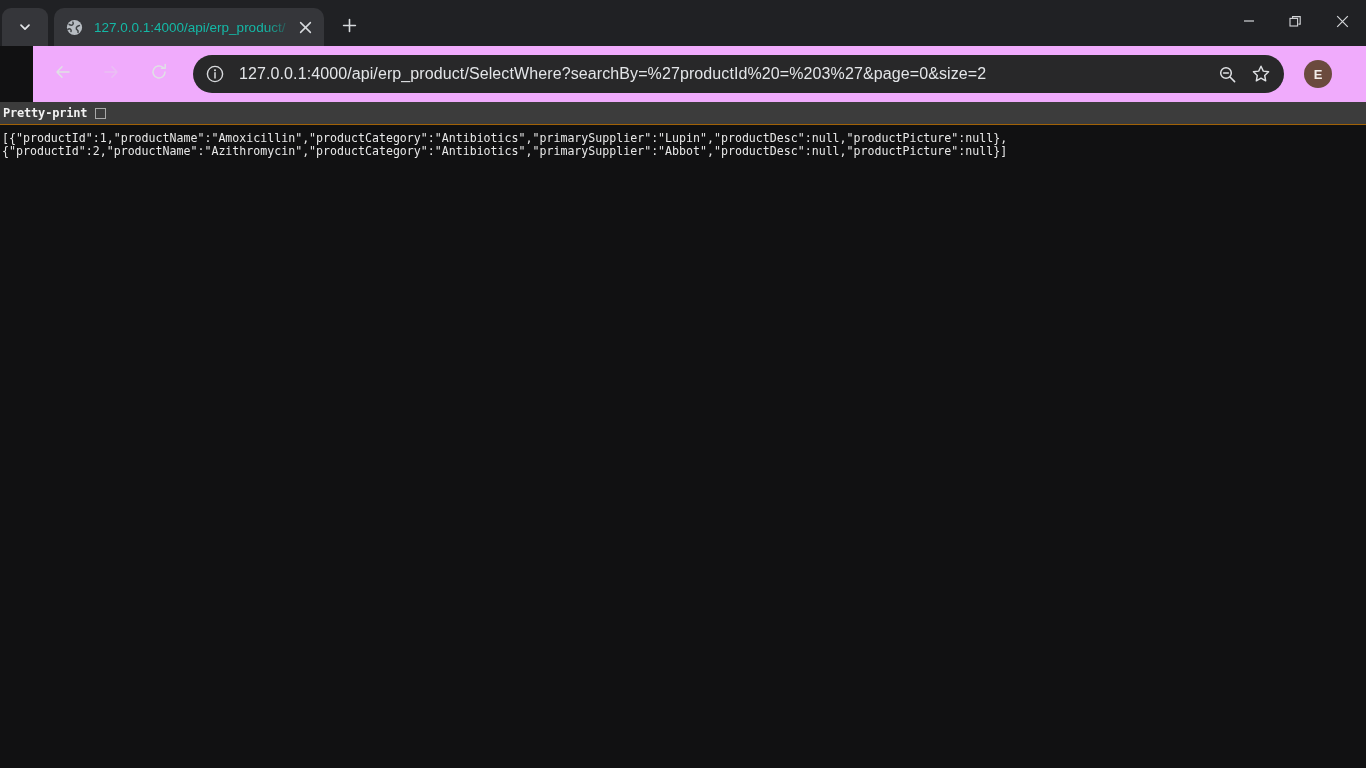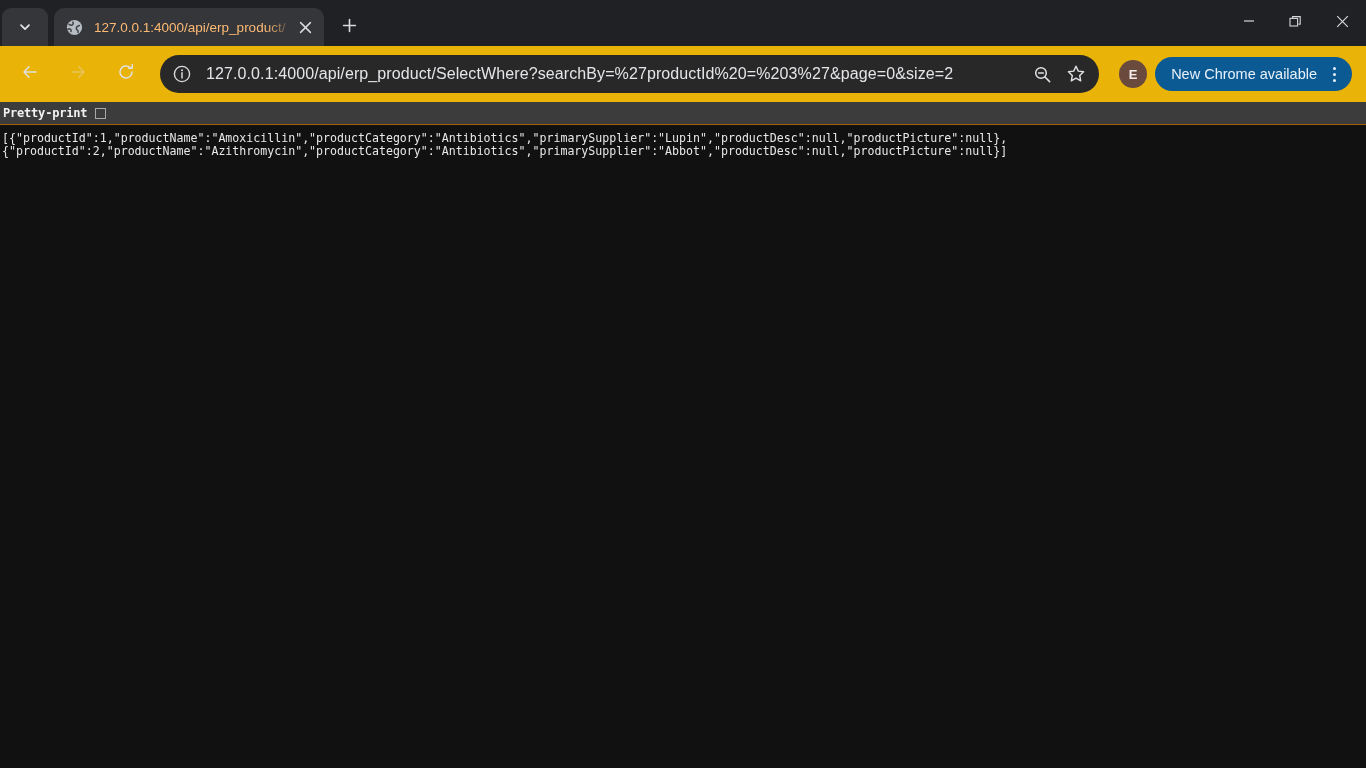--- a/index.html
+++ b/index.html
@@ -44,21 +44,21 @@
     cursor: default;
   }
   .favicon {
     width: 17px; height: 17px; border-radius: 50%;
     flex: 0 0 17px;
     display: flex; align-items: center; justify-content: center;
   }
   .tab-title {
     flex: 1 1 auto;
     margin-left: 11px;
-    color: #fdba74;
+    color: #14b8a6;
     font-size: 13.5px;
     white-space: nowrap;
     overflow: hidden;
     -webkit-mask-image: linear-gradient(to right, #000 86%, transparent 100%);
     mask-image: linear-gradient(to right, #000 86%, transparent 100%);
     padding-right: 6px;
   }
   .tab-close {
     width: 22px; height: 22px; border-radius: 50%;
     display: flex; align-items: center; justify-content: center;
@@ -77,24 +77,25 @@
   }
   .wc {
     width: 47px; height: 42px;
     display: flex; align-items: center; justify-content: center;
     color: #d4d6d9; cursor: pointer;
   }
 
   
   .toolbar {
     height: 56px;
-    background: #eab308;
-    display: flex; align-items: center;
-    padding: 0 14px 0 6px;
+    background: #f0abfc;
+    display: flex; align-items: center;
+    padding: 0 26px 0 6px;
     flex: 0 0 56px;
+    margin-left: 33px;
   }
   .navbtn {
     width: 38px; height: 38px; margin: 0 5px;
     border-radius: 50%;
     display: flex; align-items: center; justify-content: center;
     cursor: pointer;
   }
   .navbtn.disabled { opacity: .38; }
 
   .omnibox {
@@ -298,28 +299,20 @@
         <span class="omni-btn">
           <svg width="20" height="20" viewBox="0 0 20 20">
             <path d="M10 2.2 L12.3 7.1 L17.6 7.8 L13.7 11.5 L14.7 16.8 L10 14.2 L5.3 16.8 L6.3 11.5 L2.4 7.8 L7.7 7.1 Z" fill="none" stroke="#dfe1e4" stroke-width="1.4" stroke-linejoin="round"></path>
           </svg>
         </span>
       </span>
     </div>
 
     <div class="avatar">E</div>
 
-    <div class="update-pill">
-      <span class="label">New Chrome available</span>
-      <span class="kebab">
-        <i></i>
-          <i></i>
-          <i></i>
-      </span>
-    </div>
   </div>
 
   <div class="pp-bar">
     <span class="pp-label">Pretty-print</span>
     <span class="pp-check"></span>
   </div>
 
   <div class="json-body">
     <pre class="json">[{"productId":1,"productName":"Amoxicillin","productCategory":"Antibiotics","primarySupplier":"Lupin","productDesc":null,"productPicture":null},
 {"productId":2,"productName":"Azithromycin","productCategory":"Antibiotics","primarySupplier":"Abbot","productDesc":null,"productPicture":null}]</pre>

